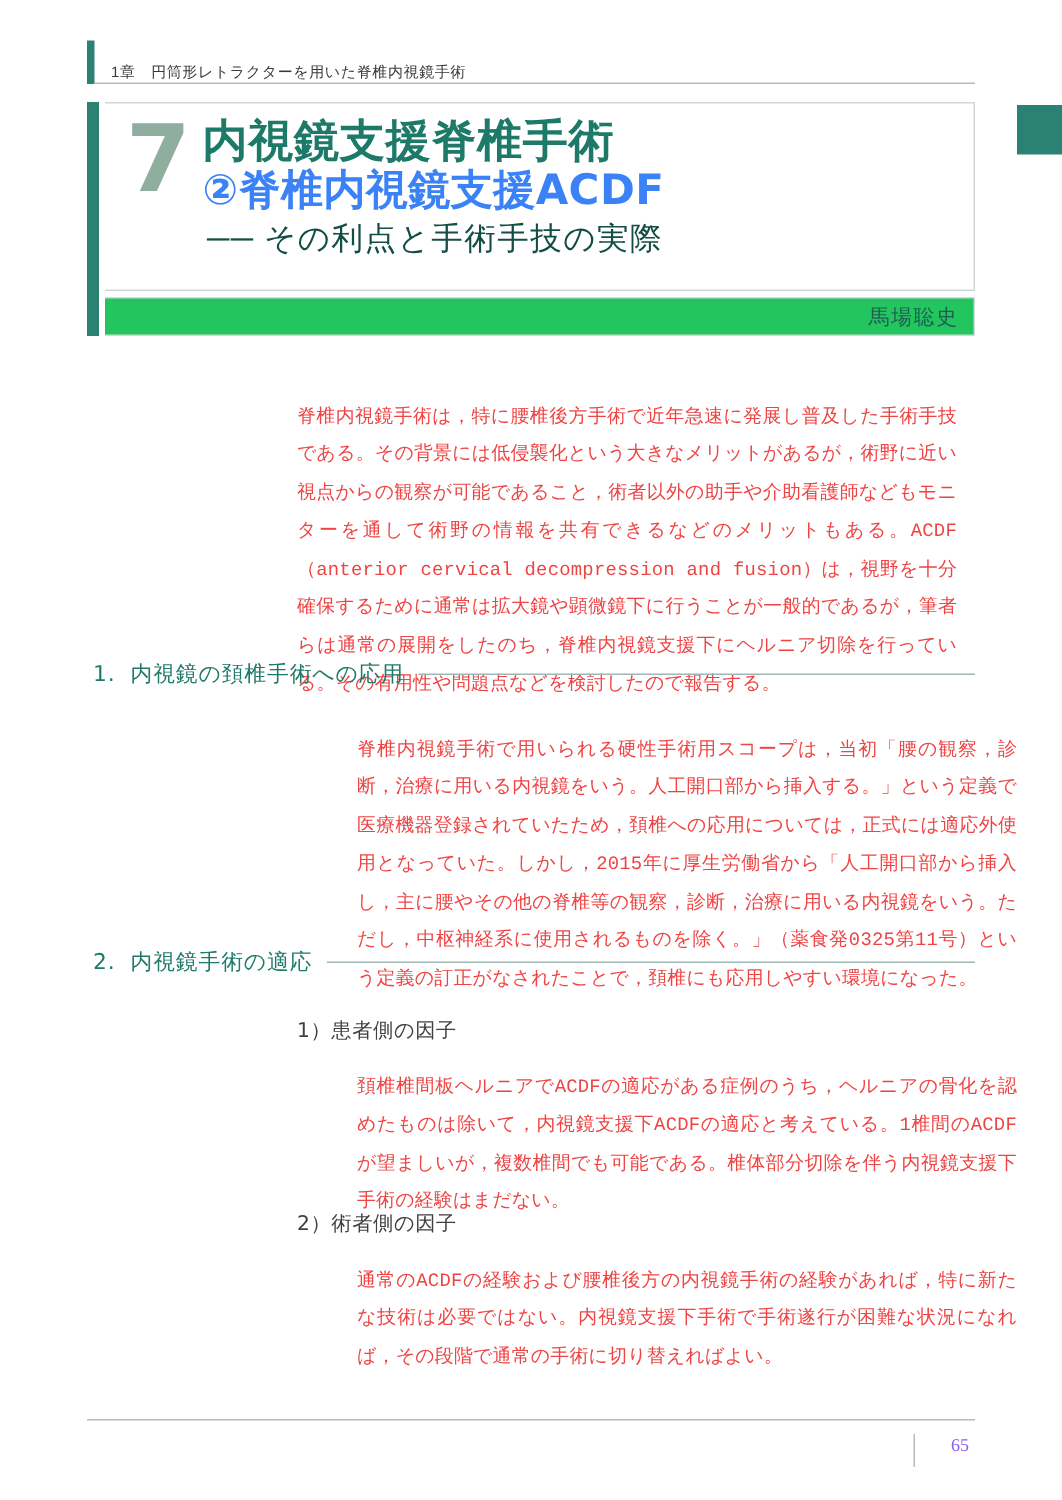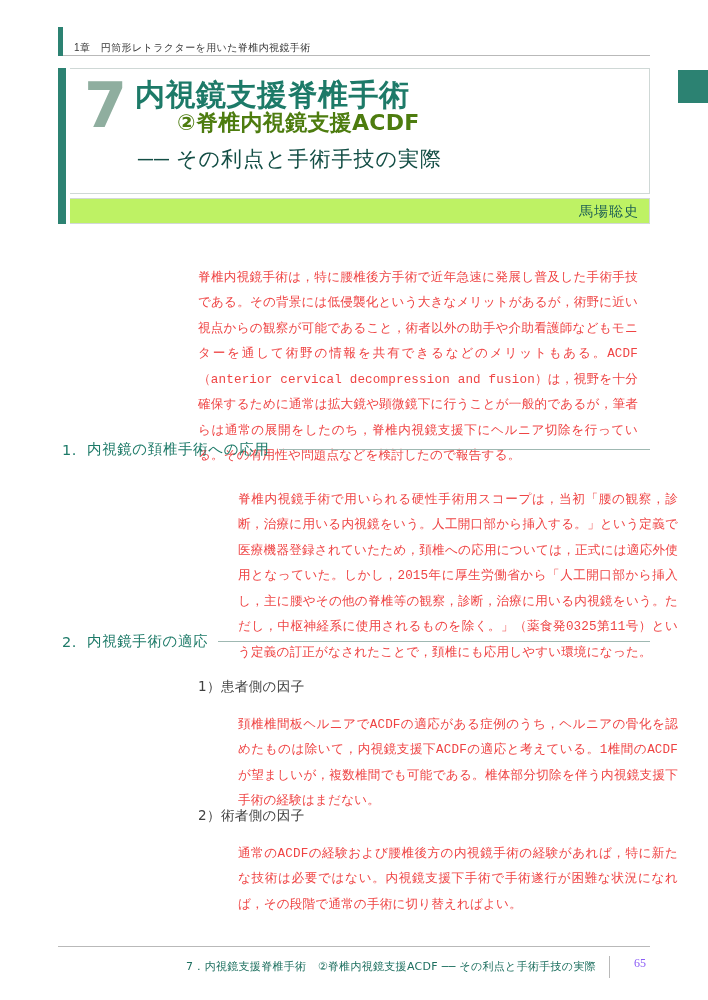--- a/index.html
+++ b/index.html
@@ -114,46 +114,45 @@
     line-height: 1.18;
     color: #1d7a68;
     letter-spacing: 0.5px;
     white-space: nowrap;
   }
   .title-sub {
     position: absolute;
     left: 65px;
     top: 41px;
     font-family: "DejaVu Sans", "Liberation Sans", sans-serif;
-    font-size: 22px;
+    font-size: 28px;
     font-weight: 700;
     line-height: 1.2;
-    color: #4d7c0f;
+    color: #3b82f6;
     letter-spacing: 0.3px;
     white-space: nowrap;
-    margin-left: 42px;
   }
   .title-tagline {
     position: absolute;
     left: 68px;
     top: 78px;
     font-family: "Liberation Serif", "DejaVu Serif", serif;
     font-size: 21px;
     line-height: 1.2;
     color: #134e45;
     letter-spacing: 1px;
     white-space: nowrap;
   }
   .byline-strip {
     position: absolute;
     left: 12px;
     top: 130px;
     right: 0;
     height: 26px;
-    background: #bef264;
+    background: #22c55e;
     border: 1px solid #d2d8d7;
     border-left: none;
     box-sizing: border-box;
   }
   .byline-name {
     position: absolute;
     right: 10px;
     top: 4px;
     font-family: "Liberation Serif", "DejaVu Serif", serif;
     font-size: 14px;
@@ -314,18 +313,17 @@
     <div class="subsection-head" style="top:428px;">1）患者側の因子</div>
     <p class="para body-para" style="top:463px;">頚椎椎間板ヘルニアでACDFの適応がある症例のうち，ヘルニアの骨化を認めたものは除いて，内視鏡支援下ACDFの適応と考えている。1椎間のACDFが望ましいが，複数椎間でも可能である。椎体部分切除を伴う内視鏡支援下手術の経験はまだない。</p>
 
     <div class="subsection-head" style="top:557px;">2）術者側の因子</div>
     <p class="para body-para" style="top:592px;">通常のACDFの経験および腰椎後方の内視鏡手術の経験があれば，特に新たな技術は必要ではない。内視鏡支援下手術で手術遂行が困難な状況になれば，その段階で通常の手術に切り替えればよい。</p>
 
   </div>
 
   <div class="footer">
     <div class="footer-rule"></div>
-    <div class="footer-text">7．内視鏡支援脊椎手術　②脊椎内視鏡支援ACDF ── その利点と手術手技の実際</div>
     <div class="footer-divider"></div>
     <div class="footer-page">65</div>
   </div>
 
 </div>
 
 </body></html>

